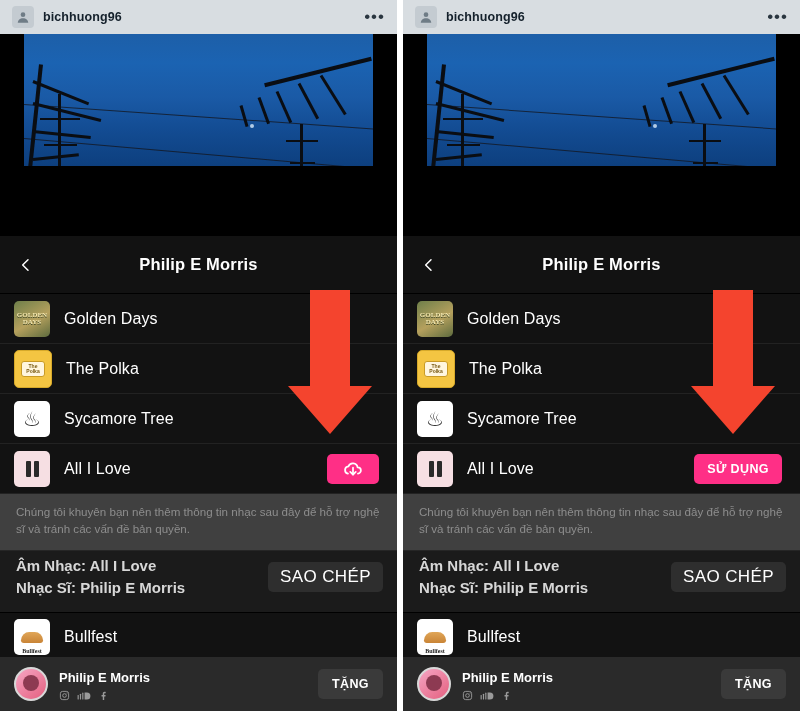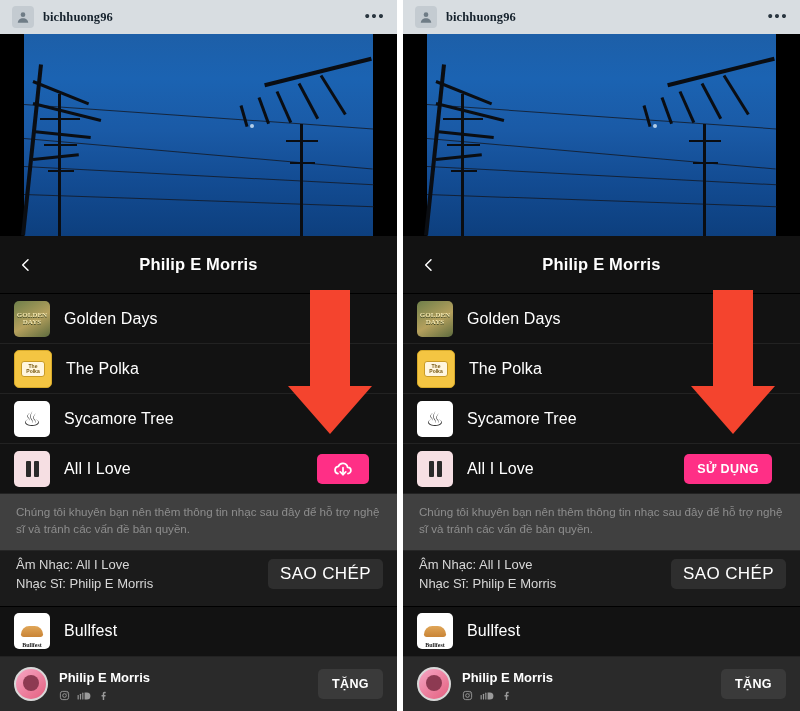--- a/index.html
+++ b/index.html
@@ -1,21 +1,21 @@
 <!DOCTYPE html>
 <html><head>
 <meta charset="utf-8">
 <style>
   html,body{margin:0;padding:0;background:#ffffff;}
   body{width:800px;height:711px;font-family:"Liberation Sans",sans-serif;overflow:hidden;}
   .stage{position:relative;width:800px;height:711px;display:flex;gap:6px;background:#ffffff;}
   .phone{position:relative;width:397px;height:711px;background:#000;overflow:hidden;}
 
   
-  .photo{position:relative;width:100%;height:236px;overflow:hidden;background:#7dd3fc;font-family:Liberation Serif, serif;}
+  .photo{position:relative;width:100%;height:166px;overflow:hidden;background:#7dd3fc;}
   .photo-header{position:relative;height:34px;background:#d8dde1;display:flex;align-items:center;padding:0 12px;box-sizing:border-box;}
   .ph-avatar{width:22px;height:22px;border-radius:4px;background:#c4cbd1;position:relative;flex:0 0 auto;display:flex;align-items:center;justify-content:center;}
   .ph-avatar svg{display:block;}
   .ph-name{margin-left:9px;font-size:12.5px;color:#14202b;font-weight:600;letter-spacing:.1px;}
   .ph-dots{margin-left:auto;font-size:17px;color:#2a3640;letter-spacing:1px;line-height:10px;}
   .sky{position:absolute;left:0;right:0;top:34px;bottom:0;
        background:linear-gradient(180deg,#1d5fa8 0%,#1b63b2 22%,#1a5aa6 48%,#134c93 72%,#0d3f7e 100%);}
   .sky .sidebar-l{position:absolute;left:0;top:0;bottom:0;width:24px;background:#000;}
   .sky .sidebar-r{position:absolute;right:0;top:0;bottom:0;width:24px;background:#000;}
   .wire{position:absolute;height:1px;background:rgba(20,20,25,.75);transform-origin:left center;}
@@ -38,28 +38,28 @@
   .t-sycamore{background:#fff;}
   .t-sycamore .tree{font-size:20px;color:#2b2b2b;line-height:1;}
   .t-all{background:#f6dfe3;display:flex;gap:3px;align-items:center;justify-content:center;}
   .t-all i{display:block;width:5px;height:16px;background:#2a2a2a;border-radius:1px;}
   .t-bullfest{background:#fff;}
   .t-bullfest .bun{width:22px;height:11px;border-radius:9px 9px 3px 3px;background:linear-gradient(180deg,#e0a658,#c98436);}
   .t-bullfest .cap2{position:absolute;bottom:1px;left:0;right:0;font-size:6px;color:#1c1c1c;font-family:"Liberation Serif",serif;font-weight:700;}
 
   .row-title{margin-left:14px;color:#fff;font-size:16px;font-weight:400;letter-spacing:.1px;}
 
-  .pill{position:absolute;right:28px;top:50%;transform:translateY(-50%);background:#ff2f86;border-radius:5px;display:flex;align-items:center;justify-content:center;}
+  .pill{position:absolute;right:18px;top:50%;transform:translateY(-50%);background:#ff2f86;border-radius:5px;display:flex;align-items:center;justify-content:center;}
   .pill.icon{width:52px;height:30px;}
   .pill.text{height:30px;padding:0 13px;color:#fff;font-size:12.5px;font-weight:700;letter-spacing:.4px;}
 
   .note{background:#404040;padding:10px 16px 12px 16px;border-bottom:1px solid #262626;}
   .note p{margin:0;color:#8d8d8d;font-size:11.6px;line-height:1.45;}
   .meta-wrap{background:#1b1b1b;display:flex;align-items:center;padding:4px 14px 12px 16px;box-sizing:border-box;border-bottom:1px solid #000;}
-  .meta{color:#d7d7d7;font-size:13px;line-height:1.5;font-weight:400;}
+  .meta{color:#d7d7d7;font-size:15px;line-height:1.5;font-weight:700;}
   .copy-btn{margin-left:auto;background:#2e2e2e;border-radius:5px;height:30px;display:flex;align-items:center;padding:0 12px;color:#fff;font-size:17px;letter-spacing:.4px;}
 
   .artist{position:absolute;left:0;right:0;bottom:0;height:54px;background:#2a2a2a;display:flex;align-items:center;padding:0 14px;box-sizing:border-box;}
   .artist-avatar{width:30px;height:30px;border-radius:50%;background:linear-gradient(140deg,#f6a6c4,#e4607f);border:2px solid #d8d8d8;position:relative;flex:0 0 auto;}
   .artist-avatar:after{content:"";position:absolute;left:7px;top:6px;width:16px;height:16px;border-radius:50%;background:#8d3a52;}
   .artist-info{margin-left:11px;}
   .artist-name{color:#fff;font-size:13px;font-weight:700;}
   .social{display:flex;gap:7px;margin-top:4px;align-items:center;color:#9a9a9a;}
   .social svg{display:block;}
   .donate{margin-left:auto;background:#3a3a3a;border-radius:5px;height:30px;display:flex;align-items:center;padding:0 14px;color:#fff;font-size:12.5px;font-weight:600;letter-spacing:.4px;}

